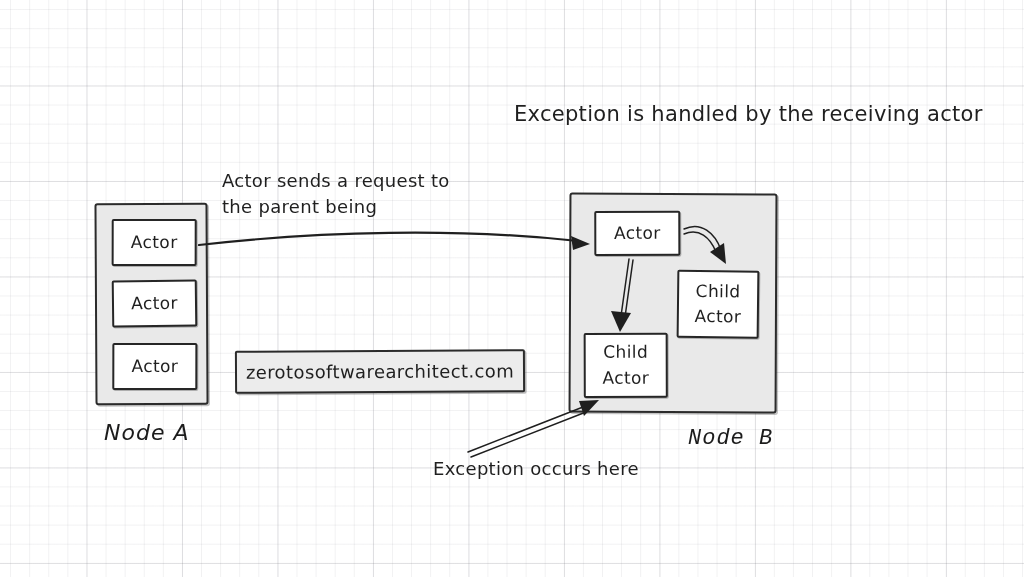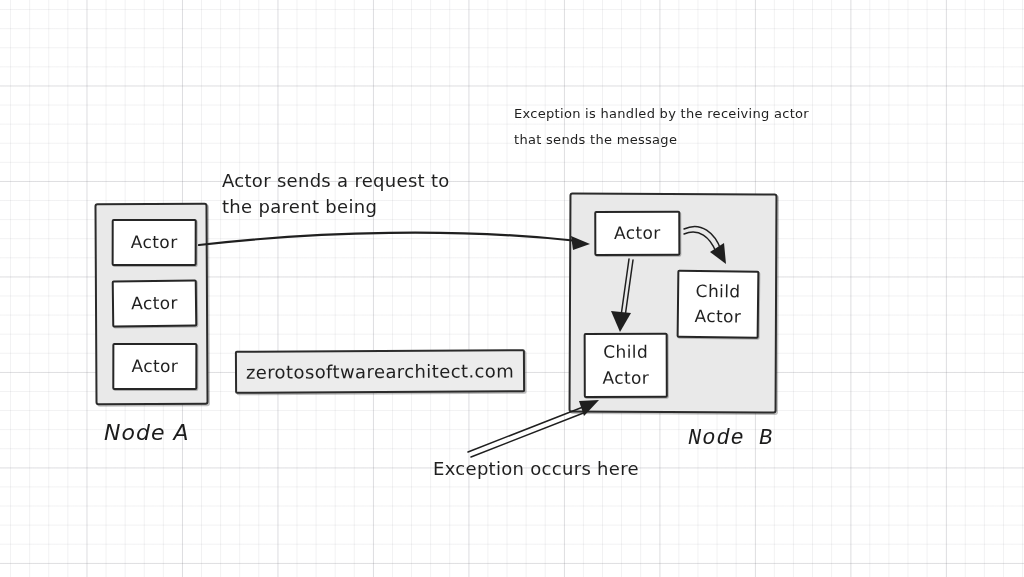--- a/index.html
+++ b/index.html
@@ -107,23 +107,22 @@
     <span>Child Actor</span>
   </div>
 </div>
 <div class="node-label" style="left:688px; top:426px;font-family:Liberation Mono, monospace;">Node B</div>
 
 <div class="annotation" style="left:222px; top:168px;">
   <div>Actor sends a request to</div>
   <div>the parent being</div>
 </div>
 
-<div class="annotation" style="left:514px; top:101px; font-size:13px;">
+<div class="annotation" style="left:514px; top:101px; font-size:21px;">
   <div>Exception is handled by the receiving actor</div>
-  <div>that sends the message</div>
 </div>
 
 <div class="annotation" style="left:433px; top:456px;">
   <div>Exception occurs here</div>
 </div>
 
 <div class="watermark-box">
   <span>zerotosoftwarearchitect.com</span>
 </div>
 

